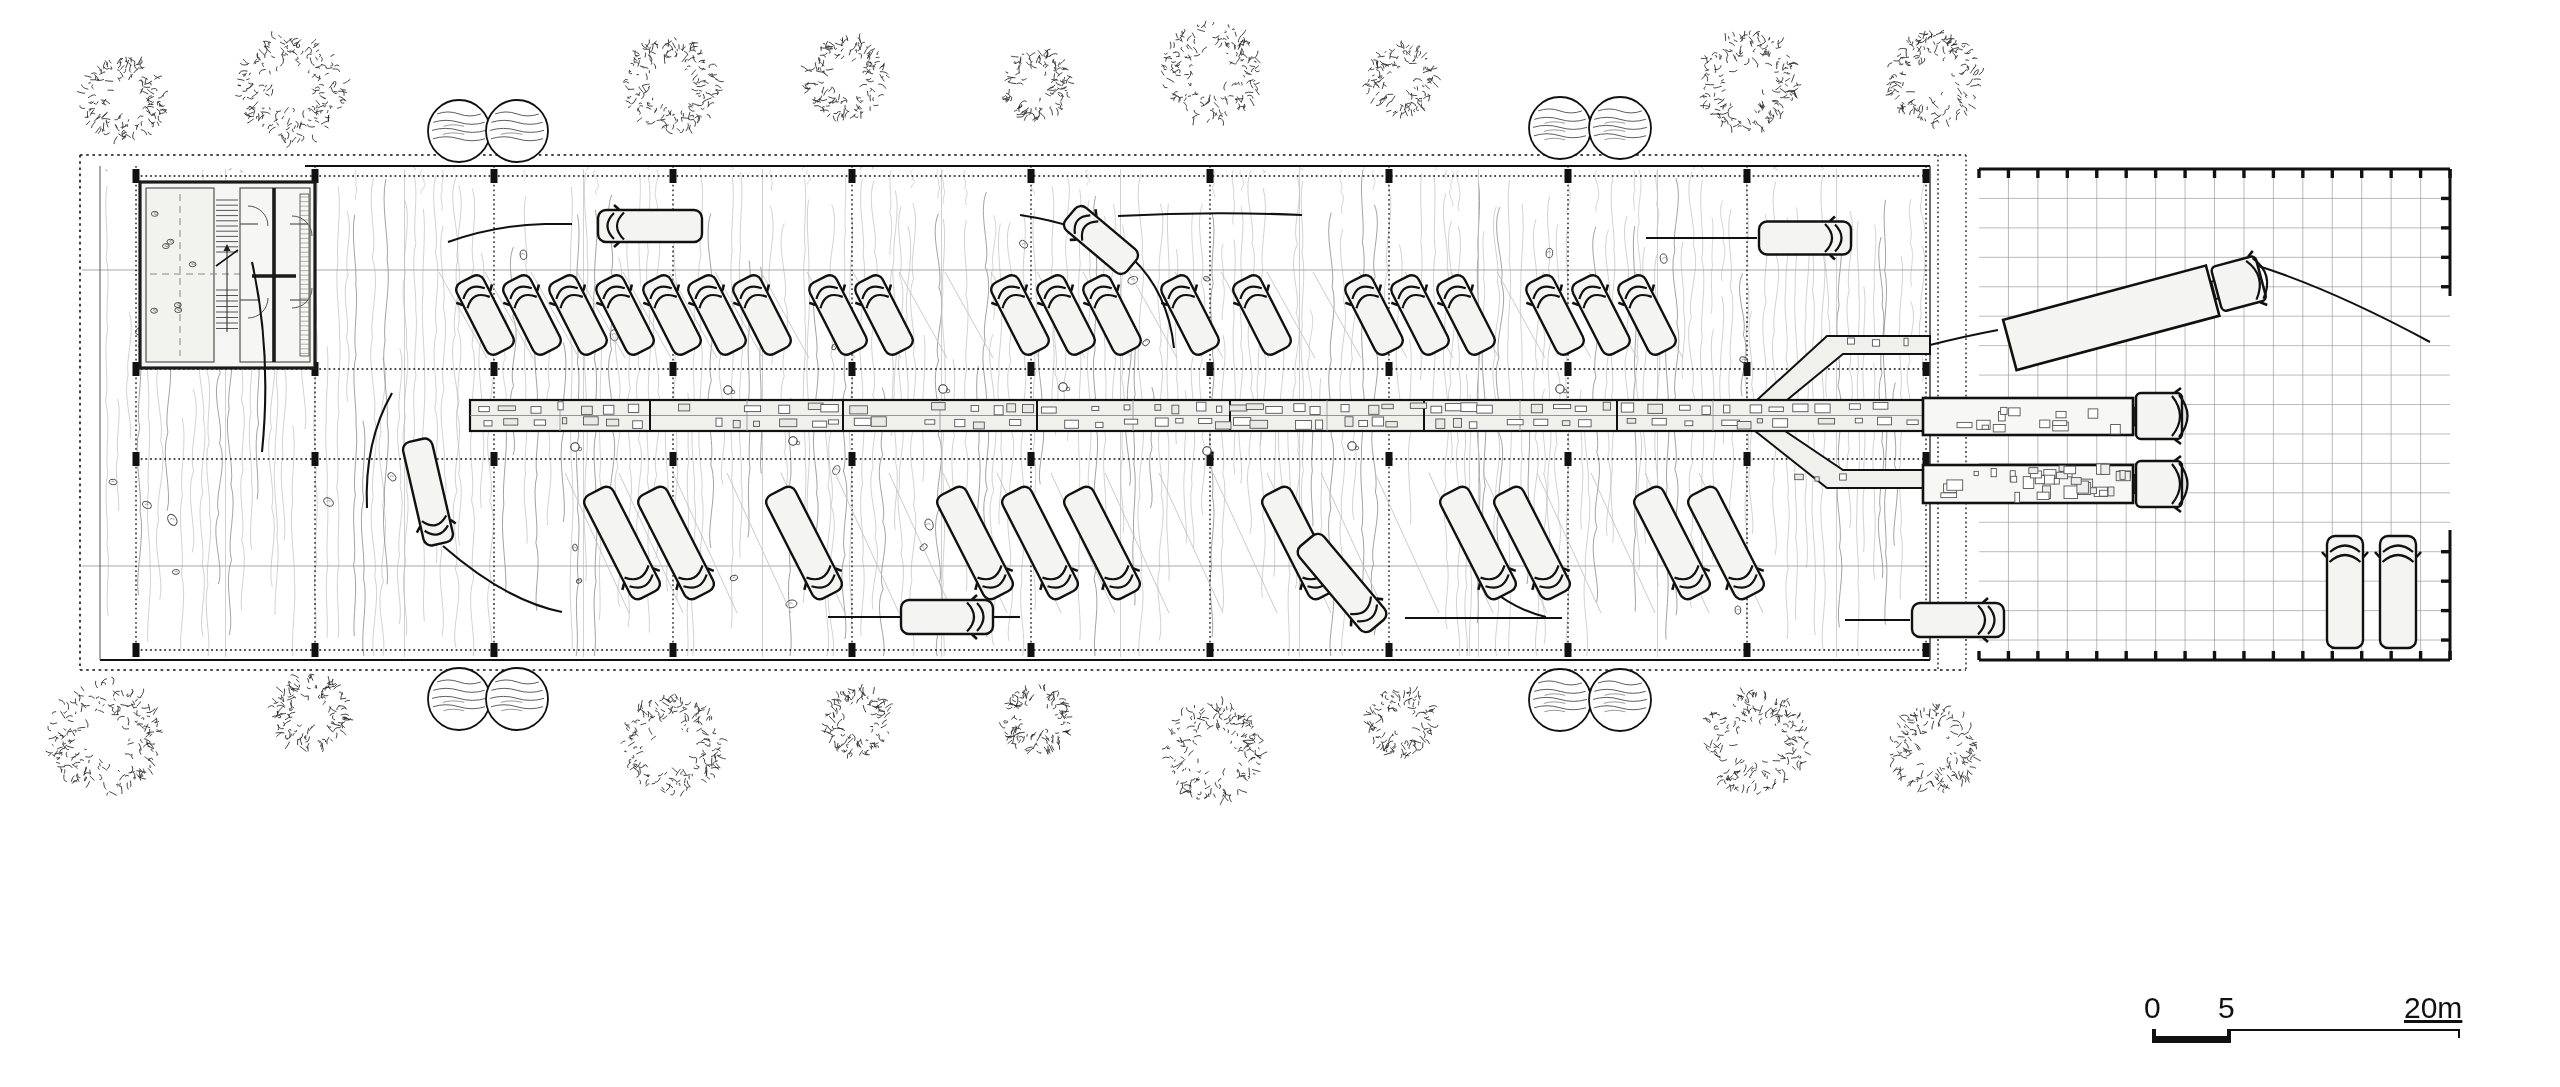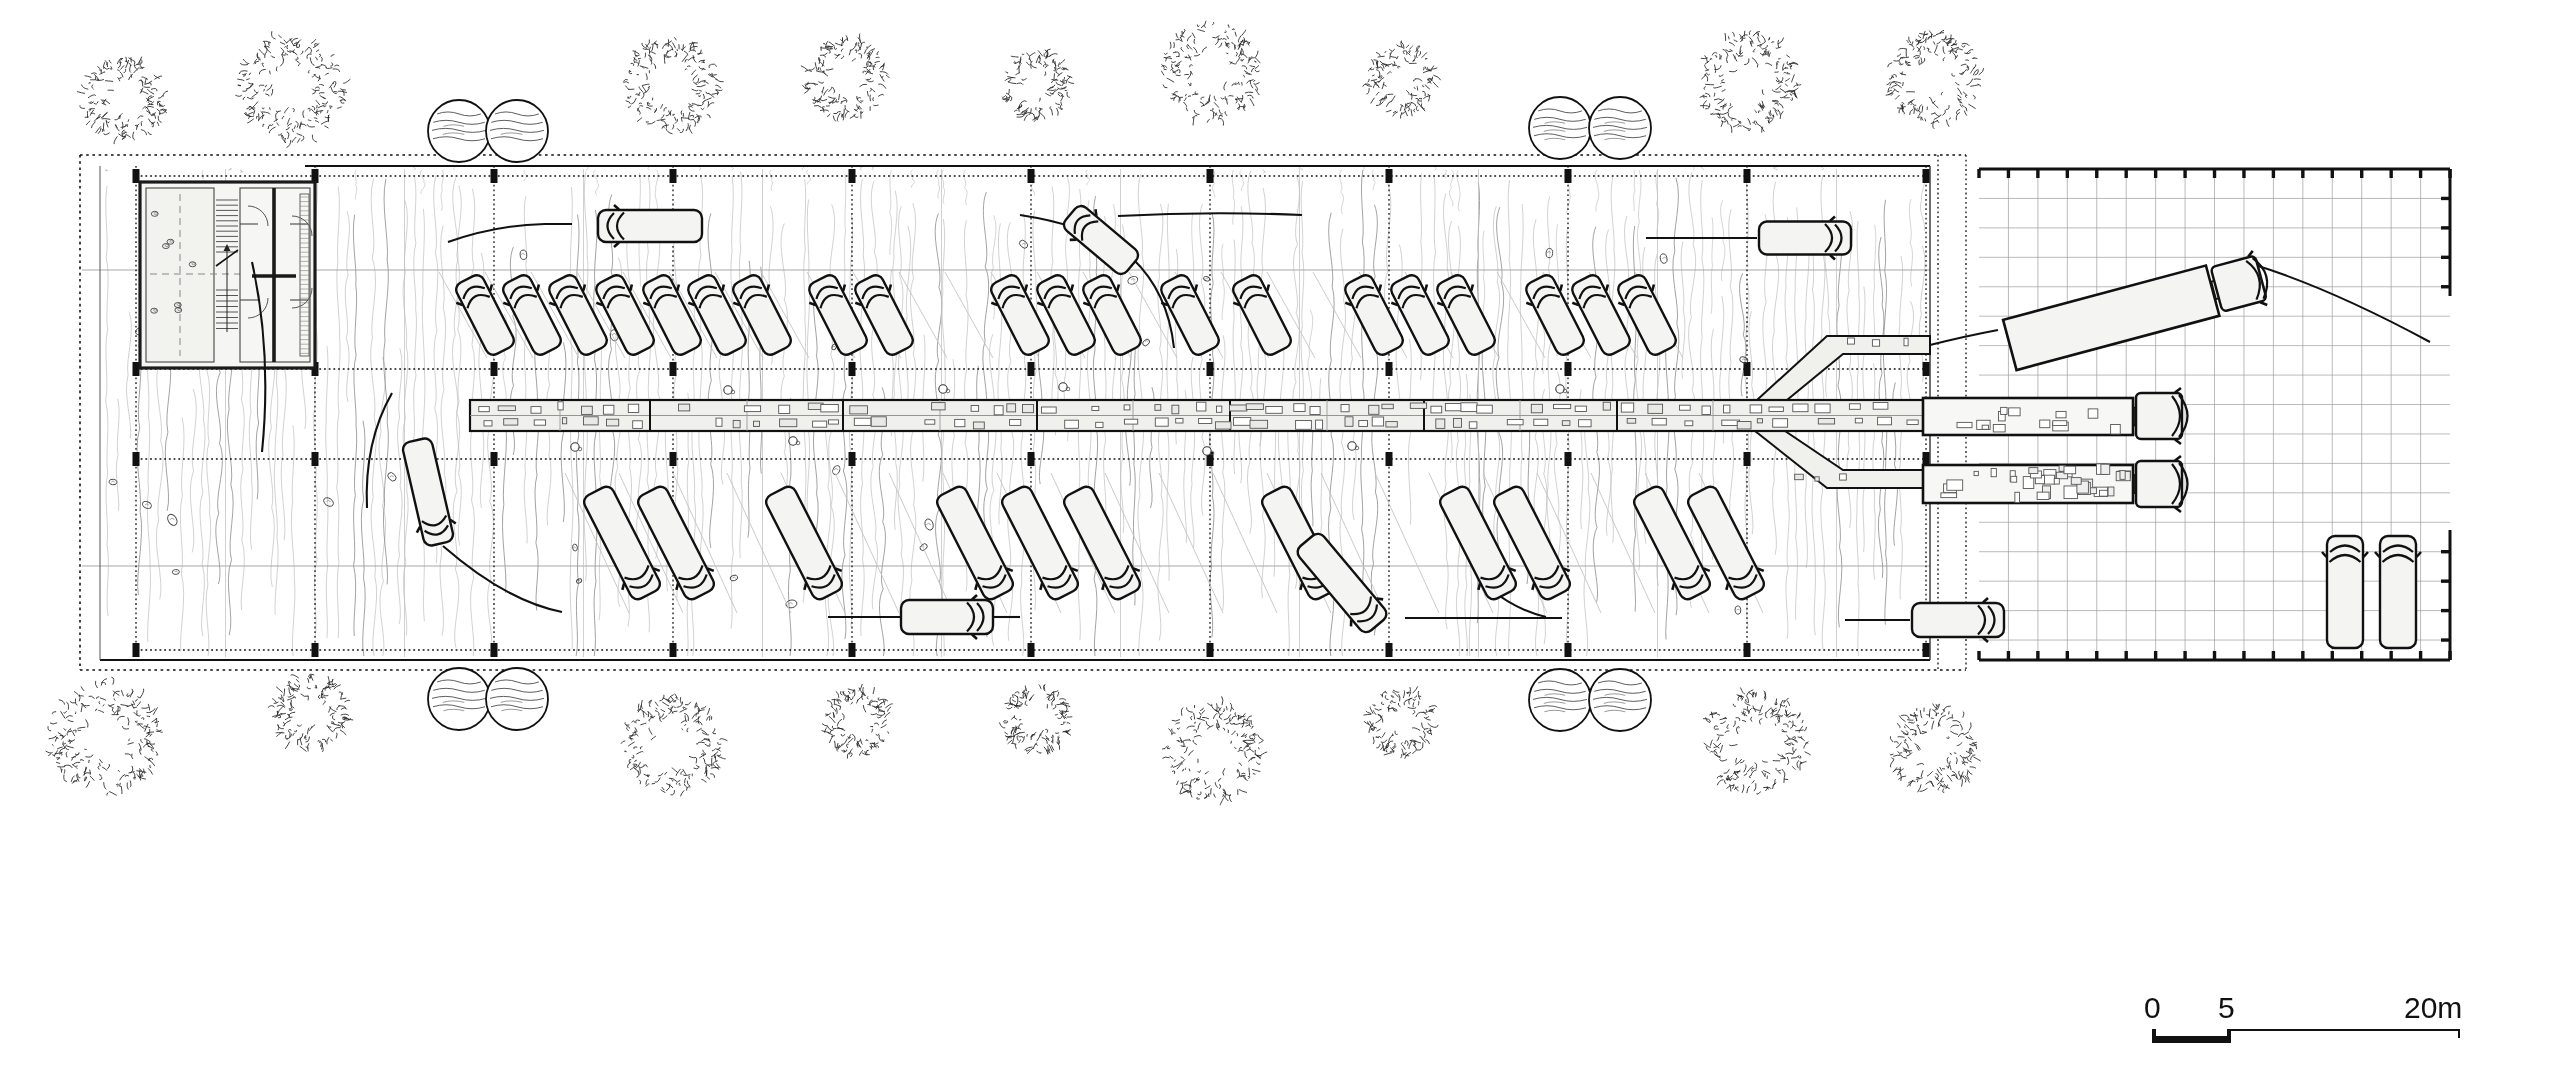--- a/index.html
+++ b/index.html
@@ -4,21 +4,21 @@
 <style>
   html,body{margin:0;padding:0;background:#fff;}
   *{box-sizing:border-box;}
   #canvas{position:relative;width:2560px;height:1087px;background:#fff;overflow:hidden;
           font-family:"Liberation Sans", sans-serif;}
   #plan-svg{position:absolute;left:0;top:0;}
   .scalebar{position:absolute;left:2152px;top:993px;width:312px;height:54px;color:#111;}
   .scalebar span{position:absolute;font-size:30px;line-height:30px;color:#111;}
   .sb0{left:-8px;top:0;}
   .sb5{left:66px;top:0;}
-  .sb20{left:252px;top:0;}
+  .sb20{left:252px;top:0;text-decoration:underline;}
   .sb-thick{position:absolute;left:0;top:36px;width:79px;height:14px;
             border-left:4px solid #111;border-right:4px solid #111;border-bottom:7px solid #111;}
   .sb-thin{position:absolute;left:79px;top:36px;width:229px;height:9px;
            border-top:2px solid #111;border-right:2px solid #111;}
 </style>
 </head>
 <body>
 
 <div id="canvas">
   <svg id="plan-svg" width="2560" height="1087" viewBox="0 0 2560 1087" xmlns="http://www.w3.org/2000/svg">

